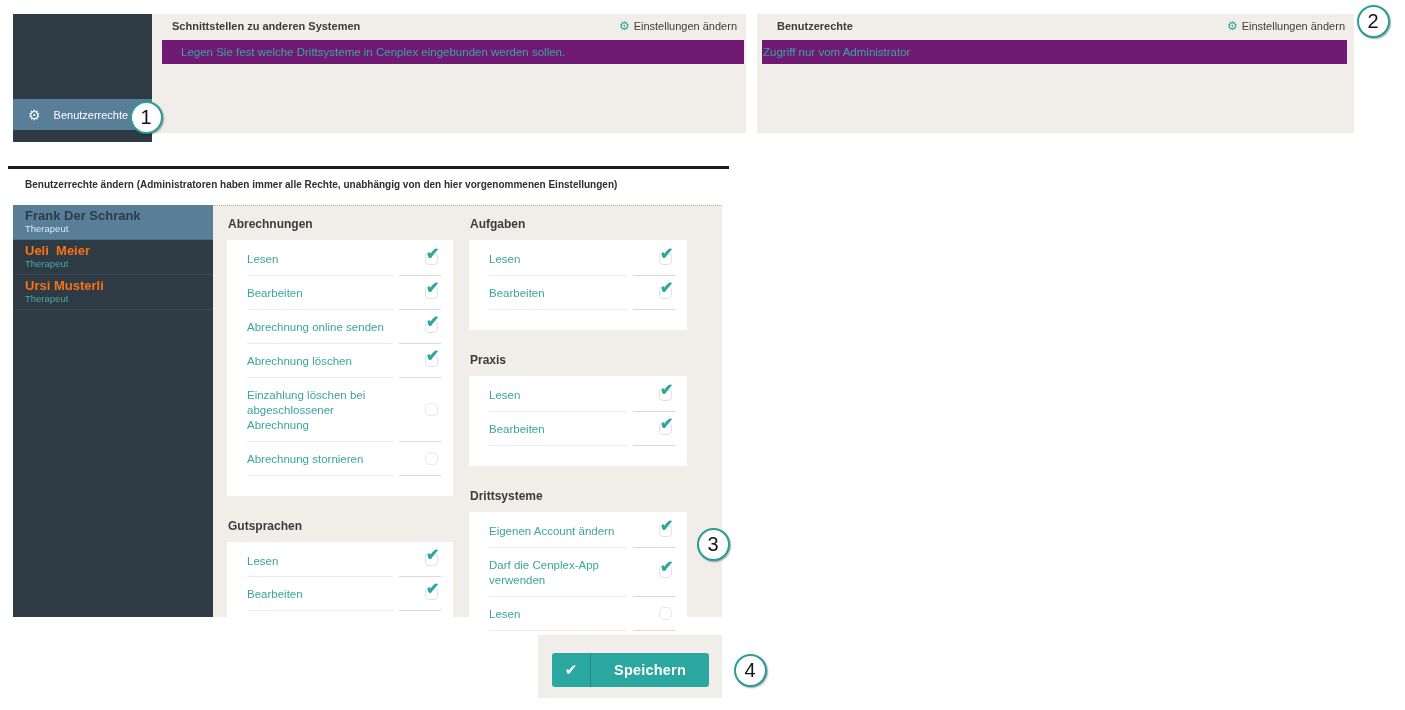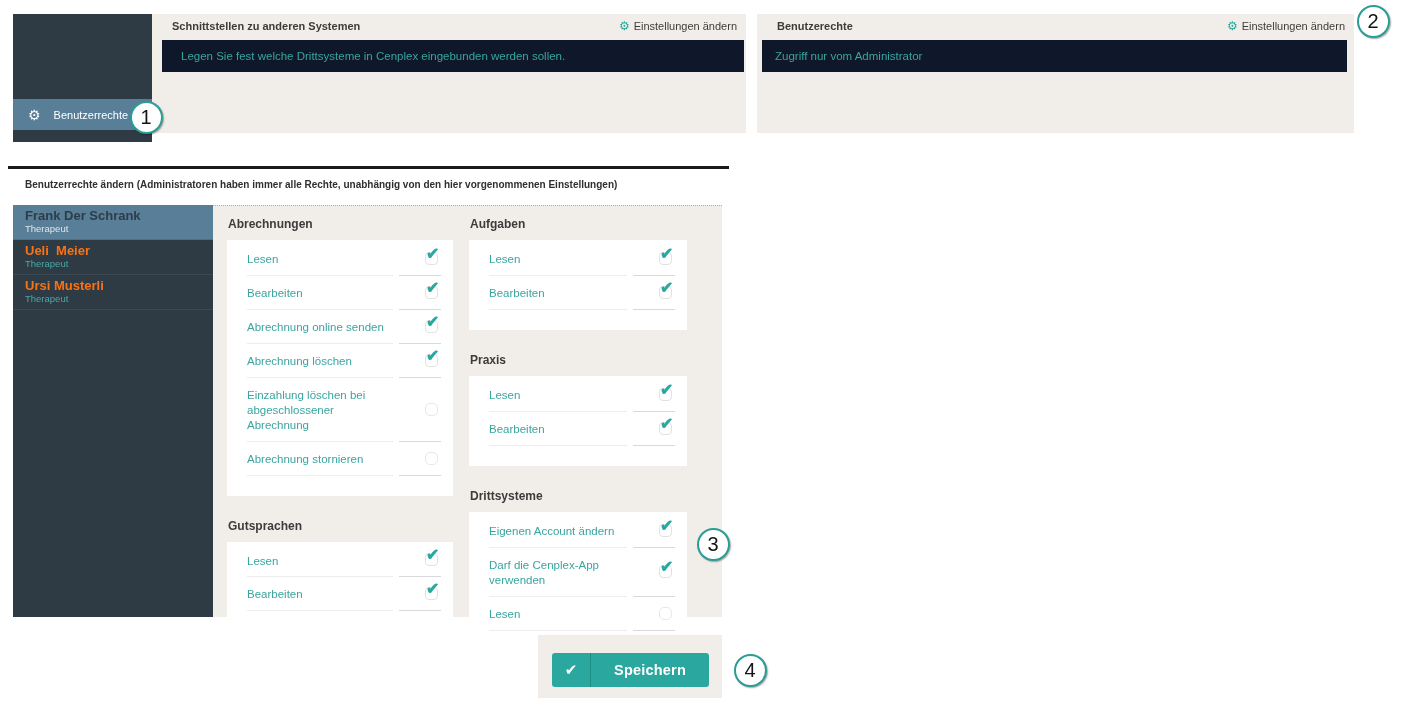--- a/index.html
+++ b/index.html
@@ -14,23 +14,23 @@
   .settings-row .gear { font-size:14px; line-height:1; color:#fff; }
 
   
   .top-panel { position:absolute; top:14px; height:119px; background:#f1ede8; }
   .panel-a { left:152px; width:594px; }
   .panel-b { left:757px; width:597px; }
   .panel-head { display:flex; justify-content:space-between; align-items:flex-start; padding:6px 9px 0 20px; }
   .panel-title { font-size:11px; font-weight:bold; color:#3c3c3c; }
   .panel-action { display:flex; align-items:center; gap:4px; font-size:11px; color:#3d3d3d; cursor:pointer; }
   .panel-action .gear { color:#2aa79e; font-size:12px; line-height:1; }
-  .panel-box { margin:8px 2px 0 10px; height:32px; background:#0f172a; display:flex; align-items:center;
+  .panel-box { margin:8px 2px 0 10px; height:24px; background:#701a75; display:flex; align-items:center;
     padding-left:19px; font-size:11.5px; color:#38a59f; }
-  .panel-b .panel-box { margin:8px 7px 4px 5px; padding-left:13px; }
+  .panel-b .panel-box { margin:8px 7px 4px 5px; padding-left:1px; }
 
   
   .divider { position:absolute; left:8px; top:166px; width:721px; height:3px; background:#1a1a1a; }
   .main-title { position:absolute; left:25px; top:179px; width:700px; font-size:10px; font-weight:bold; color:#2f2f2f; }
 
   
   .rights-panel { position:absolute; left:13px; top:205px; width:709px; height:412px; display:flex; }
   .user-list { width:200px; background:#2e3b44; }
   .user-row { height:35px; padding:3px 0 0 12px; border-bottom:1px solid #3d4a54; cursor:pointer; }
   .user-row .user-name { font-size:13px; font-weight:bold; color:#f97316; white-space:pre; line-height:15px; }

